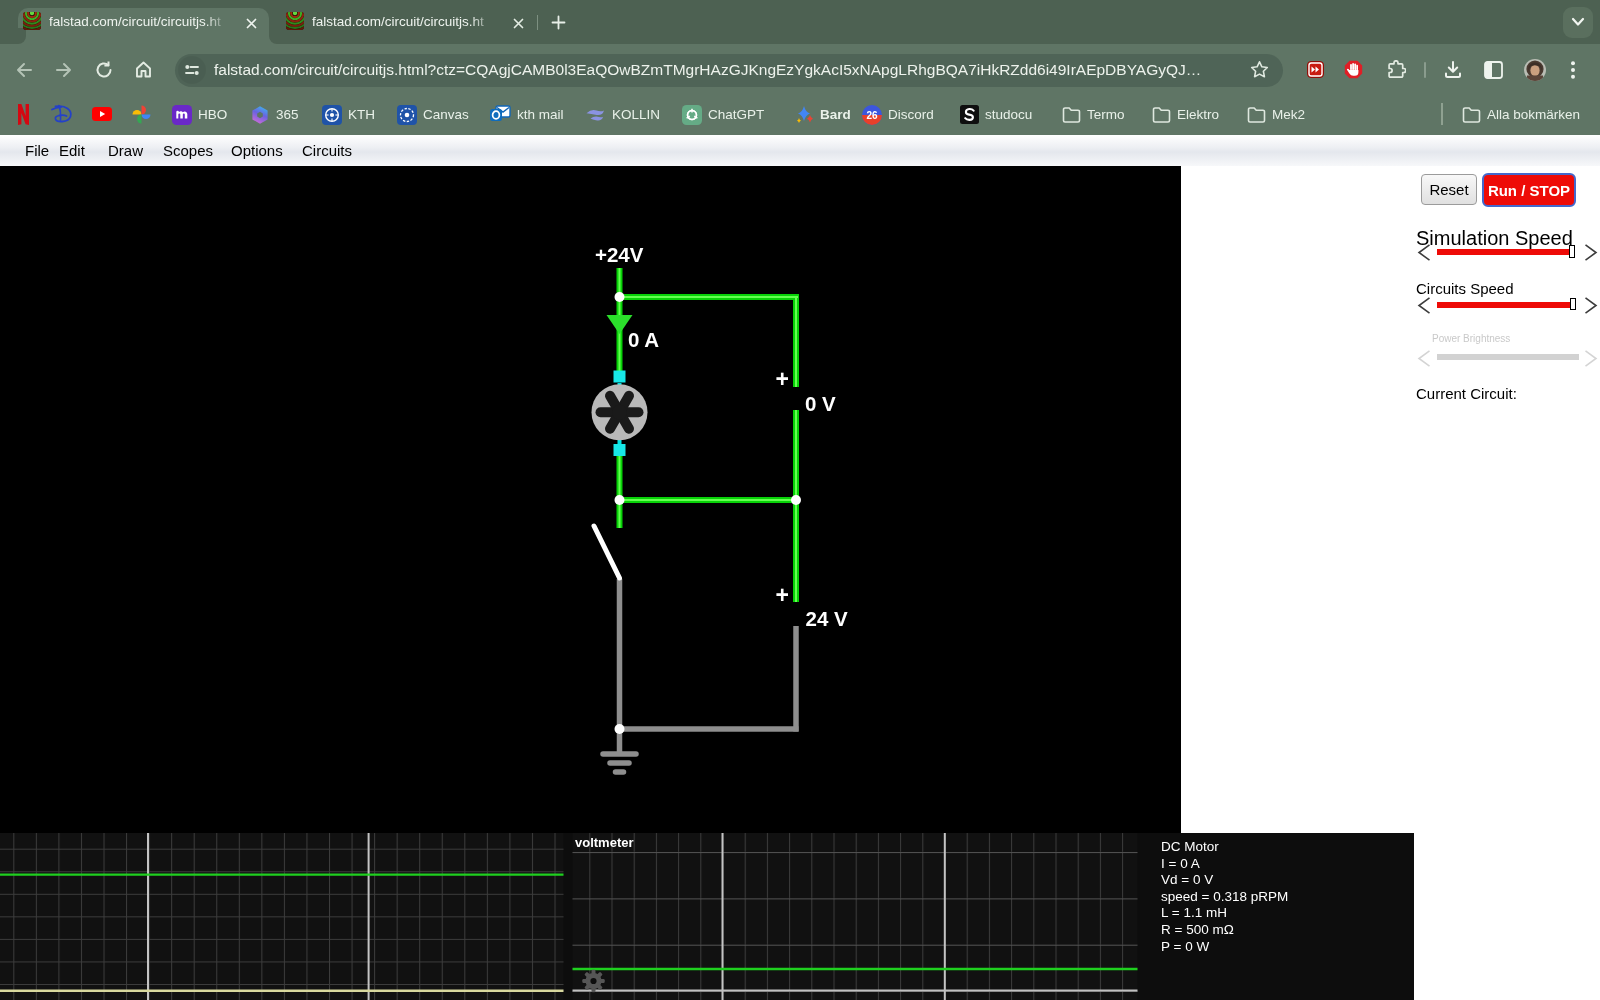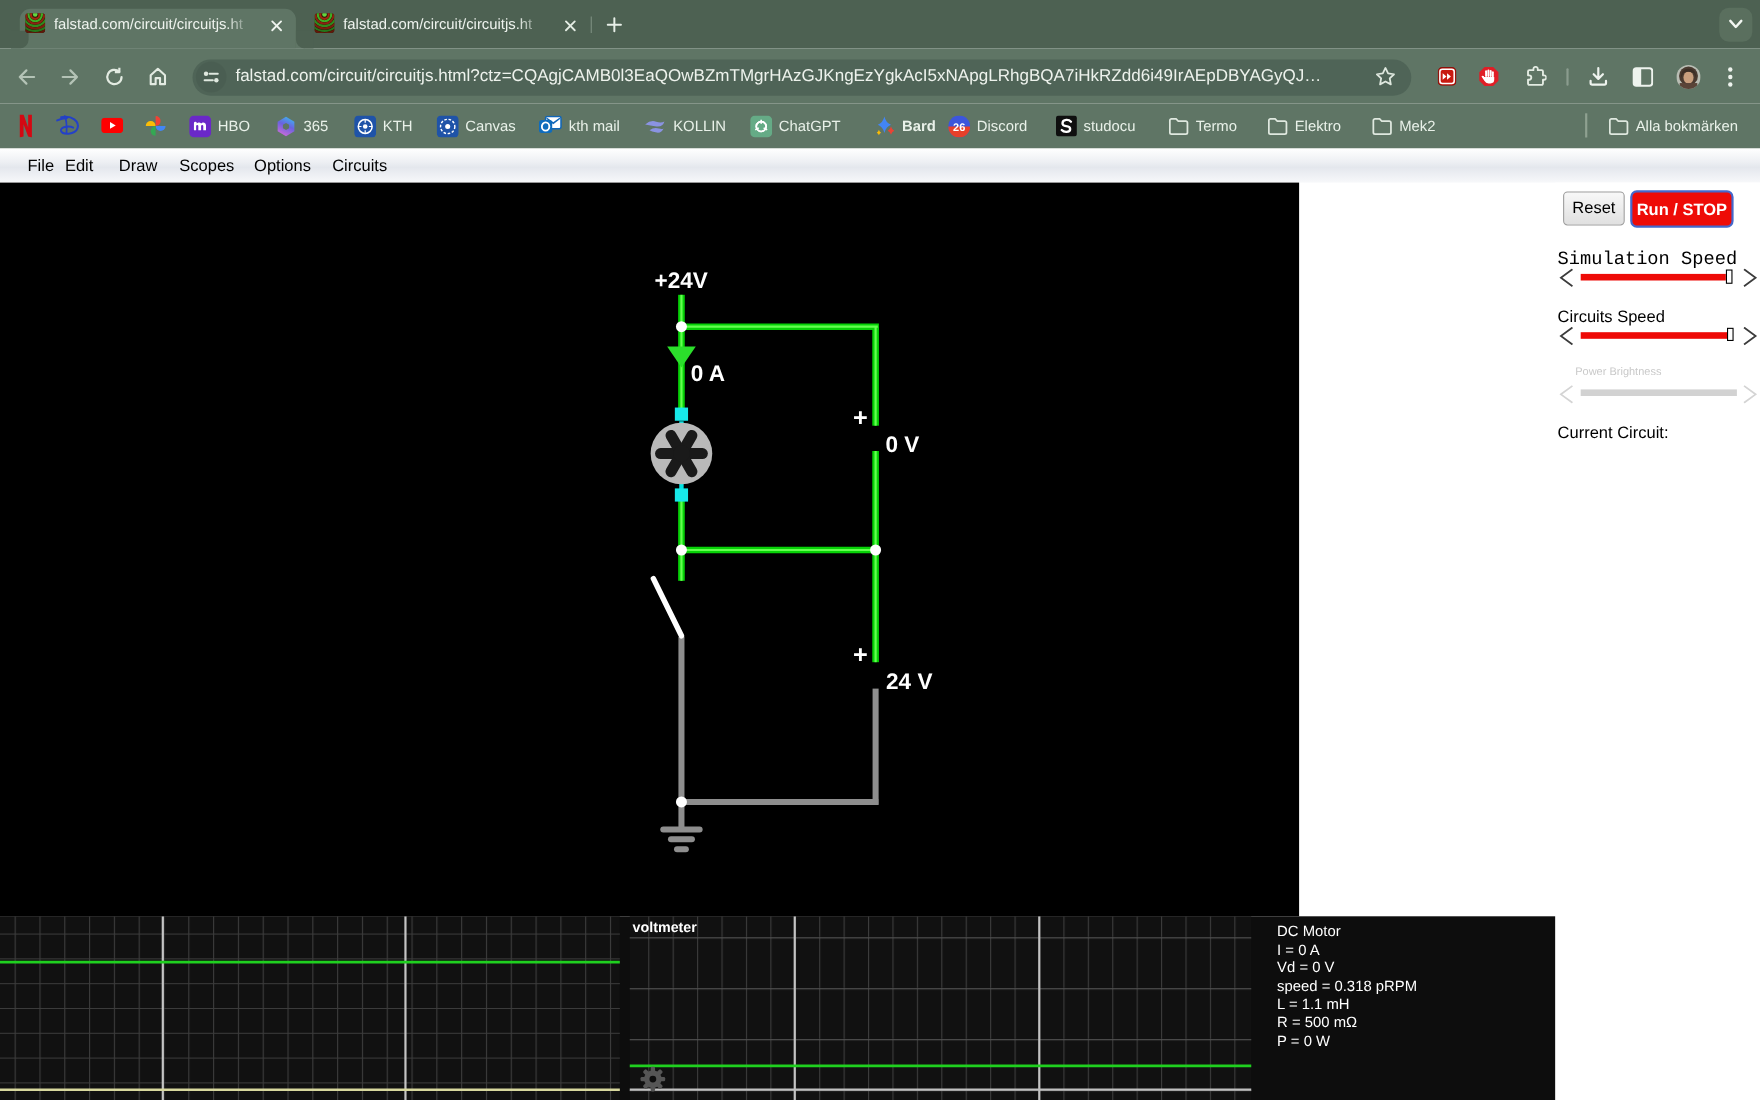--- a/index.html
+++ b/index.html
@@ -445,21 +445,21 @@
         </g>
         <circle r="3.1" fill="#0e0e0e"></circle>
       </g>
     </svg>
     <div class="abs" style="left:575px;top:2px;color:#fff;font-size:13px;font-weight:bold;">voltmeter</div>
     <div class="abs" style="left:1161px;top:6px;color:#fff;font-size:13.5px;line-height:16.6px;">DC Motor<br>I = 0 A<br>Vd = 0 V<br>speed = 0.318 pRPM<br>L = 1.1 mH<br>R = 500 mΩ<br>P = 0 W</div>
   </div>
   <div id="sidebar" class="abs">
     <div class="abs" style="left:7px;top:8px;width:54px;height:29px;background:linear-gradient(#f8f8f8,#e0e0e0);border:1px solid #9b9b9b;border-radius:4px;color:#000;font-size:15px;display:flex;align-items:center;justify-content:center;">Reset</div>
     <div class="abs" style="left:68px;top:7px;width:90px;height:30px;background:#ee0b07;border:2.5px solid #4468cc;border-radius:6px;color:#fff;font-size:15px;font-weight:bold;display:flex;align-items:center;justify-content:center;">Run / STOP</div>
-    <div class="abs" style="left:2px;top:61px;color:#000;font-size:17px;font-family:Liberation Mono, monospace;">Simulation Speed</div>
+    <div class="abs" style="left:2px;top:61px;color:#000;font-size:20px;">Simulation Speed</div>
     <svg class="abs" style="left:3px;top:78px;" width="14" height="17" viewBox="0 0 14 17">
         <path d="M12.5 0.8 L2 8.5 L12.5 16.2" fill="none" stroke="#3c3c3c" stroke-width="1.6"></path>
       </svg>
     <div class="abs" style="left:22.7px;top:82.7px;width:132.3px;height:6.6px;background:#ee0b07;"></div>
     <div class="abs" style="left:154.5px;top:79.4px;width:4.8px;height:10.2px;background:#fff;border:1.7px solid #000;"></div>
     <svg class="abs" style="left:170px;top:78px;" width="14" height="17" viewBox="0 0 14 17">
         <path d="M1.5 0.8 L12 8.5 L1.5 16.2" fill="none" stroke="#3c3c3c" stroke-width="1.6"></path>
       </svg>
     <div class="abs" style="left:2px;top:114px;color:#000;font-size:15px;">Circuits Speed</div>
     <svg class="abs" style="left:3px;top:131px;" width="14" height="17" viewBox="0 0 14 17">

